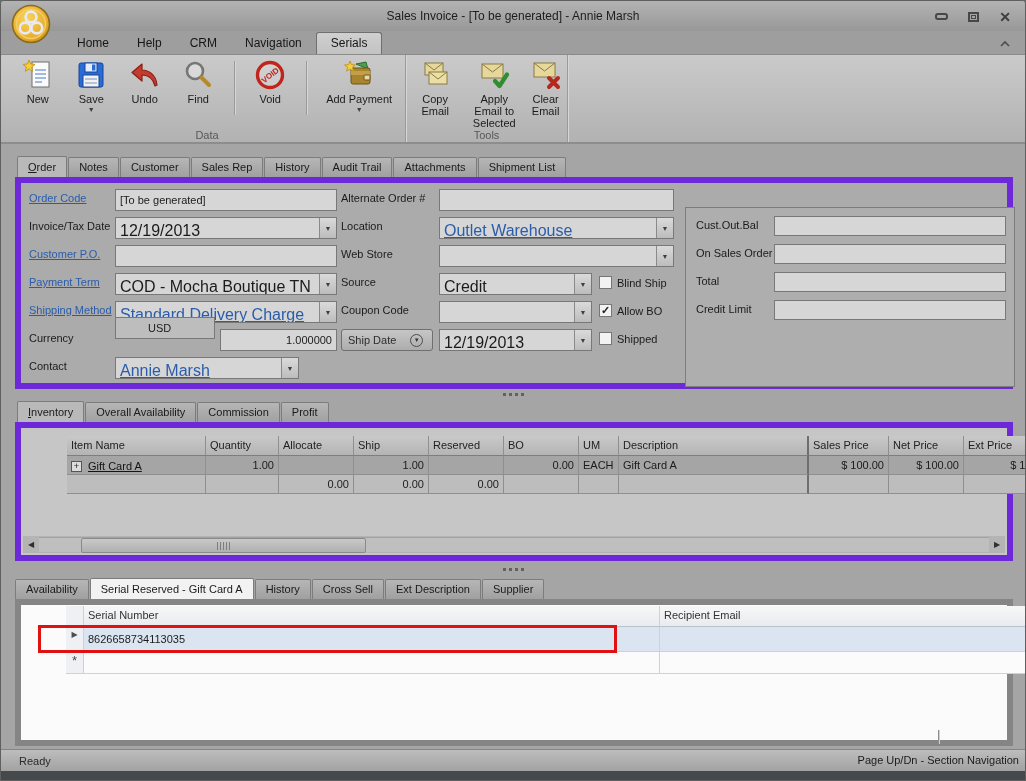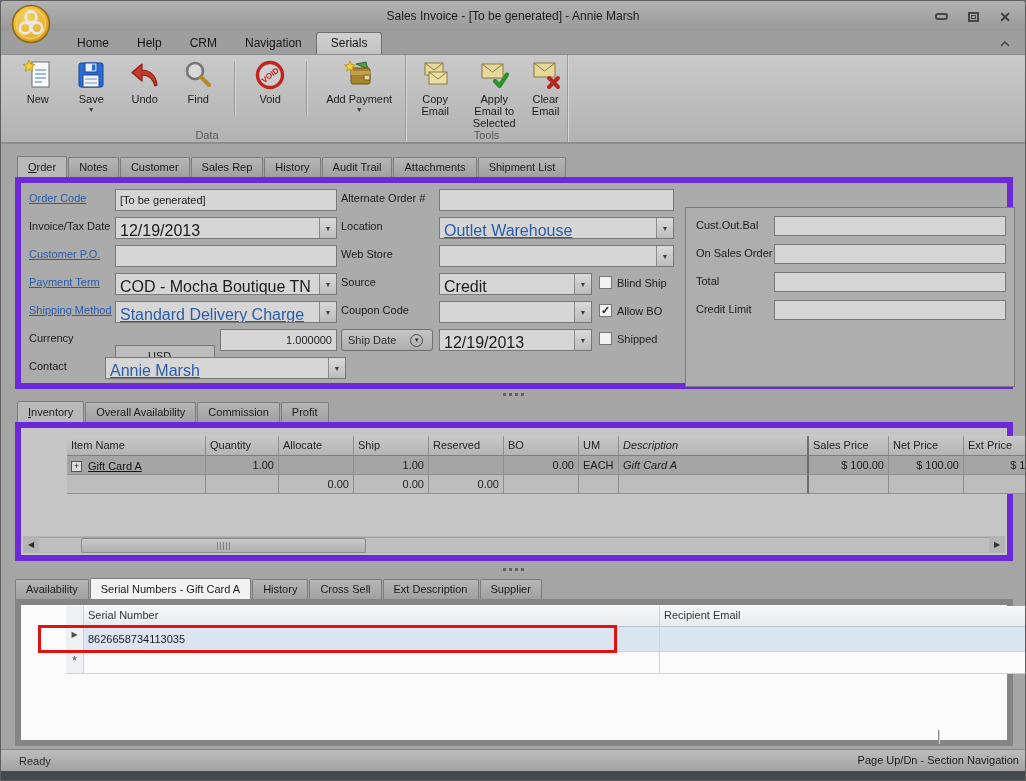--- a/index.html
+++ b/index.html
@@ -108,21 +108,21 @@
   .gcell { border-right:1px solid #8f8f8f; border-bottom:1px solid #8f8f8f; padding:3px 4px 0;
            white-space:nowrap; overflow:hidden; height:100%; }
   .ghead .gcell { background:linear-gradient(#c9c9c9,#b4b4b4); color:#222; border-bottom:1px solid #7e7e7e; }
   .num { text-align:right; }
   .inv-grid { position:absolute; left:2px; top:8px;
     grid-template-columns:139px 73px 75px 75px 75px 75px 40px 190px 80px 75px 94px; }
   .inv-grid .grow { display:contents; }
   .inv-grid .ghead { display:contents; }
   .row1 .gcell { background:#a5a5a5; }
   .row2 .gcell { background:#bdbdbd; }
-  .gcell.freeze { border-right:2px solid #6e6e6e;font-style:italic; }
+  .gcell.freeze { border-right:2px solid #6e6e6e; }
   .item-cell { display:flex; align-items:center; gap:6px; padding-top:2px; }
   .expand { width:11px; height:11px; border:1px solid #555; background:#dcdcdc; font-size:9px;
             line-height:9px; text-align:center; color:#222; flex:0 0 11px; }
   .item-link { text-decoration:underline; color:#141414; }
 
   
   .hscroll { position:absolute; left:2px; right:2px; bottom:2px; height:17px; background:#b4b4b4;
              display:flex; align-items:center; }
   .hs-arrow { width:16px; text-align:center; font-size:8px; color:#2f2f2f; }
   .hs-track { position:relative; flex:1; height:15px; background:#bfbfbf; border-top:1px solid #a2a2a2; }
@@ -360,25 +360,25 @@
         <span class="combo-btn">▼</span>
       </div>
 
       <span class="flabel link" style="left:8px; top:121px;">Shipping Method</span>
       <div class="combo" style="left:94px; top:118px; width:222px;">
         <span class="combo-val link-val">Standard Delivery Charge</span>
         <span class="combo-btn">▼</span>
       </div>
 
       <span class="flabel" style="left:8px; top:149px;">Currency</span>
-      <span class="finput disabled" style="left:94px; top:162px; width:100px;padding-left:32px;">USD</span>
+      <span class="finput disabled" style="left:94px; top:134px; width:100px;padding-left:32px;">USD</span>
       <span class="finput num" style="left:199px; top:146px; width:117px;">1.000000</span>
 
       <span class="flabel" style="left:8px; top:177px;">Contact</span>
-      <div class="combo" style="left:84px; top:174px; width:241px;">
+      <div class="combo" style="left:94px; top:174px; width:184px;">
         <span class="combo-val link-val">Annie Marsh</span>
         <span class="combo-btn">▼</span>
       </div>
 
       <span class="flabel" style="left:320px; top:9px;">Alternate Order #</span>
       <span class="finput" style="left:418px; top:6px; width:235px;"></span>
 
       <span class="flabel" style="left:320px; top:37px;">Location</span>
       <div class="combo" style="left:418px; top:34px; width:235px;">
         <span class="combo-val link-val">Outlet Warehouse</span>
@@ -504,21 +504,21 @@
         <span class="hs-arrow">▶</span>
       </div>
     </div>
 
     <div class="splitter" style="top:421px;">
         <span class="dots"></span>
       </div>
 
     <div class="tabstrip" style="left:14px; top:433px;">
       <span class="tab">Availability</span>
-      <span class="tab selected lite">Serial Numbers - Gift Card A</span>
+      <span class="tab selected lite">Serial Reserved - Gift Card A</span>
       <span class="tab">History</span>
       <span class="tab">Cross Sell</span>
       <span class="tab">Ext Description</span>
       <span class="tab">Supplier</span>
     </div>
 
     <div class="panel detail-panel">
       <div class="grid detail-grid">
         <div class="ghead">
           <span class="gcell rowsel" style="height:21px"></span>

